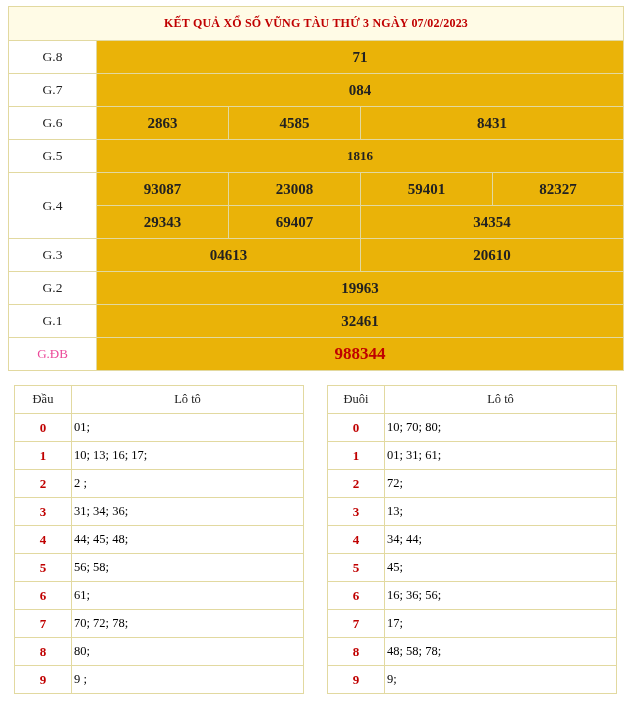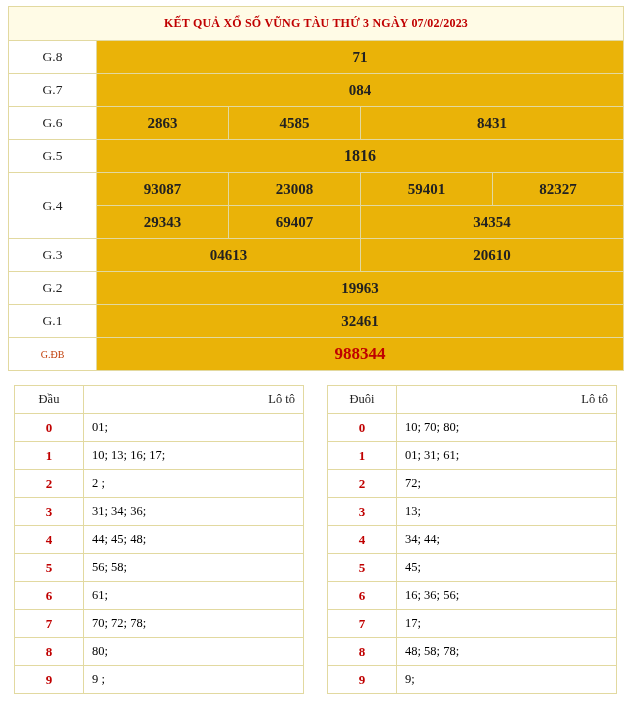--- a/index.html
+++ b/index.html
@@ -54,55 +54,55 @@
   }
   .num-cell {
     font-size: 15px;
     font-weight: bold;
     color: #222;
     background: #eab308;
   }
   .row-h { height: 33px; }
   .row-h4 { height: 33px; }
   .g-db-label {
-    color: #c2410c;
-    font-size: 10px;
+    color: #ec4899;
+    font-size: 13px;
   }
   .g-db-num {
     color: #c00000;
     font-size: 17px;
     font-weight: bold;
   }
-  .g5 { font-size: 16px; }
+  .g5 { font-size: 13px; }
   .g8 { font-size: 15px; }
 
   
   .bottom {
     margin-top: 14px;
     display: flex;
     justify-content: space-between;
     padding: 0 6px;
   }
   .loto-table {
     width: 290px;
     border-collapse: collapse;
     table-layout: fixed;
     border: 1px solid #e2d9a0;
   }
   .loto-table th,
   .loto-table td {
     border: 1px solid #e2d9a0;
     height: 27px;
     font-size: 12.5px;
-    padding: 0 8px;
+    padding: 0 2px;
     vertical-align: middle;
   }
   .loto-table th {
     font-weight: normal;
-    text-align: right;
+    text-align: center;
     color: #222;
     font-size: 12.5px;
   }
   .loto-table th.k, .loto-table td.k {
     width: 52px;
     text-align: center;
   }
   .loto-table td.k {
     color: #c00000;
     font-weight: bold;

